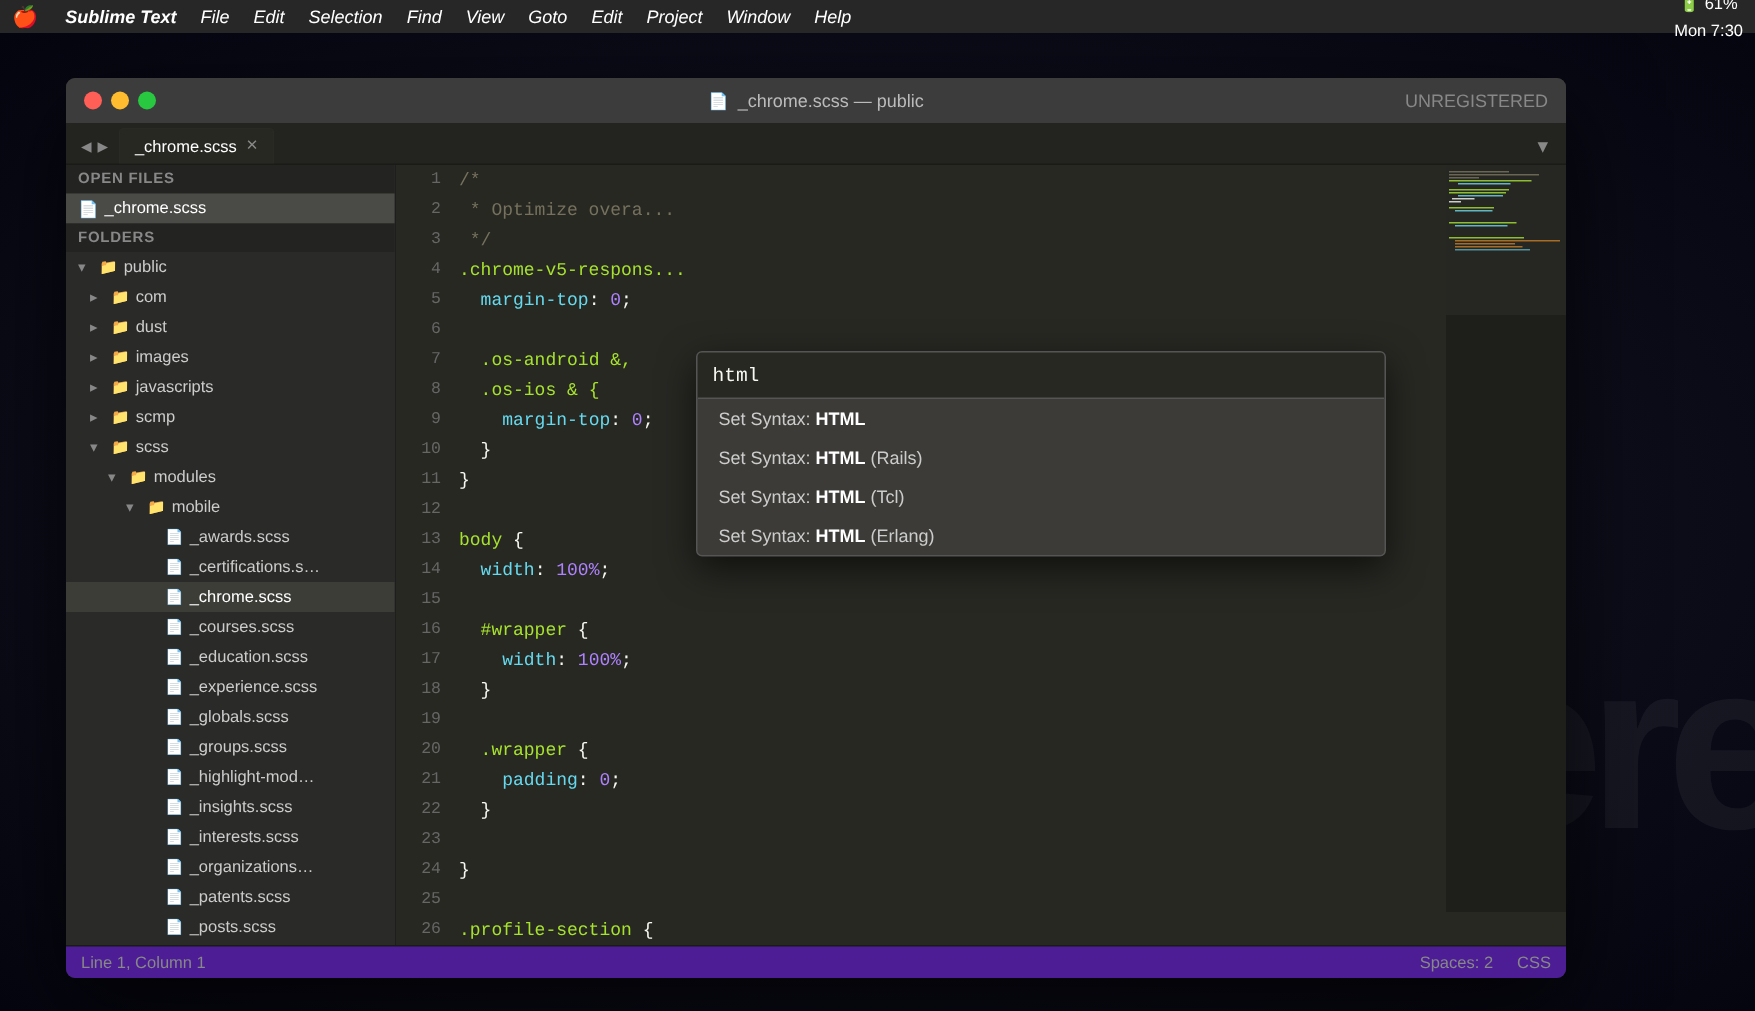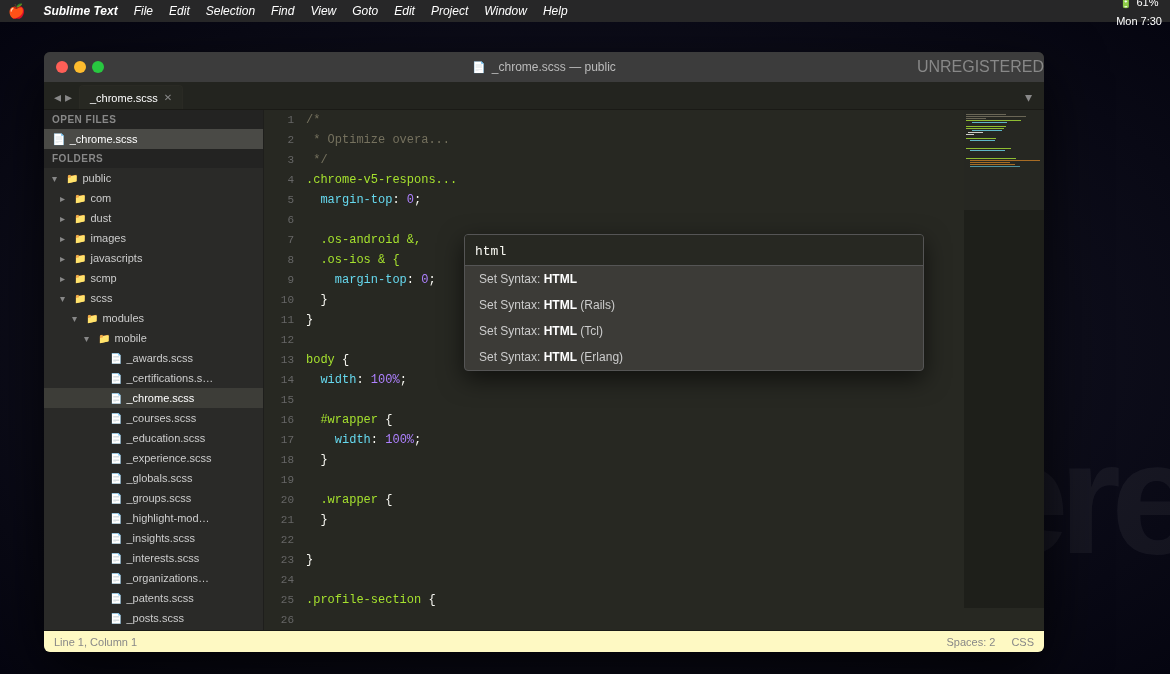--- a/index.html
+++ b/index.html
@@ -125,23 +125,23 @@
       gap: 6px;
       color: #bbb;
       font-size: 12px;
     }
     .title-icon {
       font-size: 11px;
       color: #aaa;
     }
     .title-unregistered {
       position: absolute;
-      right: 0;
+      right: 12px;
       color: #888;
-      font-size: 16px;
+      font-size: 12px;
     }
 
     
     .tab-bar {
       height: 28px;
       background: #23241f;
       display: flex;
       align-items: flex-end;
       padding: 0 4px;
       gap: 1px;
@@ -364,21 +364,21 @@
       width: 80px;
       flex-shrink: 0;
       background: #1e1f1a;
       overflow: hidden;
       position: relative;
     }
 
     
     .status-bar {
       height: 22px;
-      background: #fef9c3;
+      background: #4c1d95;
       border-top: 1px solid #1a1a16;
       display: flex;
       align-items: center;
       padding: 0 10px;
       font-size: 11px;
       color: #888;
       flex-shrink: 0;
       gap: 16px;
     }
     .status-left { flex: 1; }
@@ -615,20 +615,21 @@
           <span class="code-line"><span class="c-punc">}</span></span>
           <span class="code-line"> </span>
           <span class="code-line"><span class="c-selector">body</span> <span class="c-punc">{</span></span>
           <span class="code-line">  <span class="c-property">width</span><span class="c-punc">: </span><span class="c-number">100%</span><span class="c-punc">;</span></span>
           <span class="code-line"> </span>
           <span class="code-line">  <span class="c-selector">#wrapper</span> <span class="c-punc">{</span></span>
           <span class="code-line">    <span class="c-property">width</span><span class="c-punc">: </span><span class="c-number">100%</span><span class="c-punc">;</span></span>
           <span class="code-line">  <span class="c-punc">}</span></span>
           <span class="code-line"> </span>
           <span class="code-line">  <span class="c-selector">.wrapper</span> <span class="c-punc">{</span></span>
+          <span class="code-line">    <span class="c-property">padding</span><span class="c-punc">: </span><span class="c-number">0</span><span class="c-punc">;</span></span>
           <span class="code-line">  <span class="c-punc">}</span></span>
           <span class="code-line"> </span>
           <span class="code-line"><span class="c-punc">}</span></span>
           <span class="code-line"> </span>
           <span class="code-line"><span class="c-selector">.profile-section</span> <span class="c-punc">{</span></span>
 
         </div>
       </div>
 
       <div class="autocomplete-popup">

